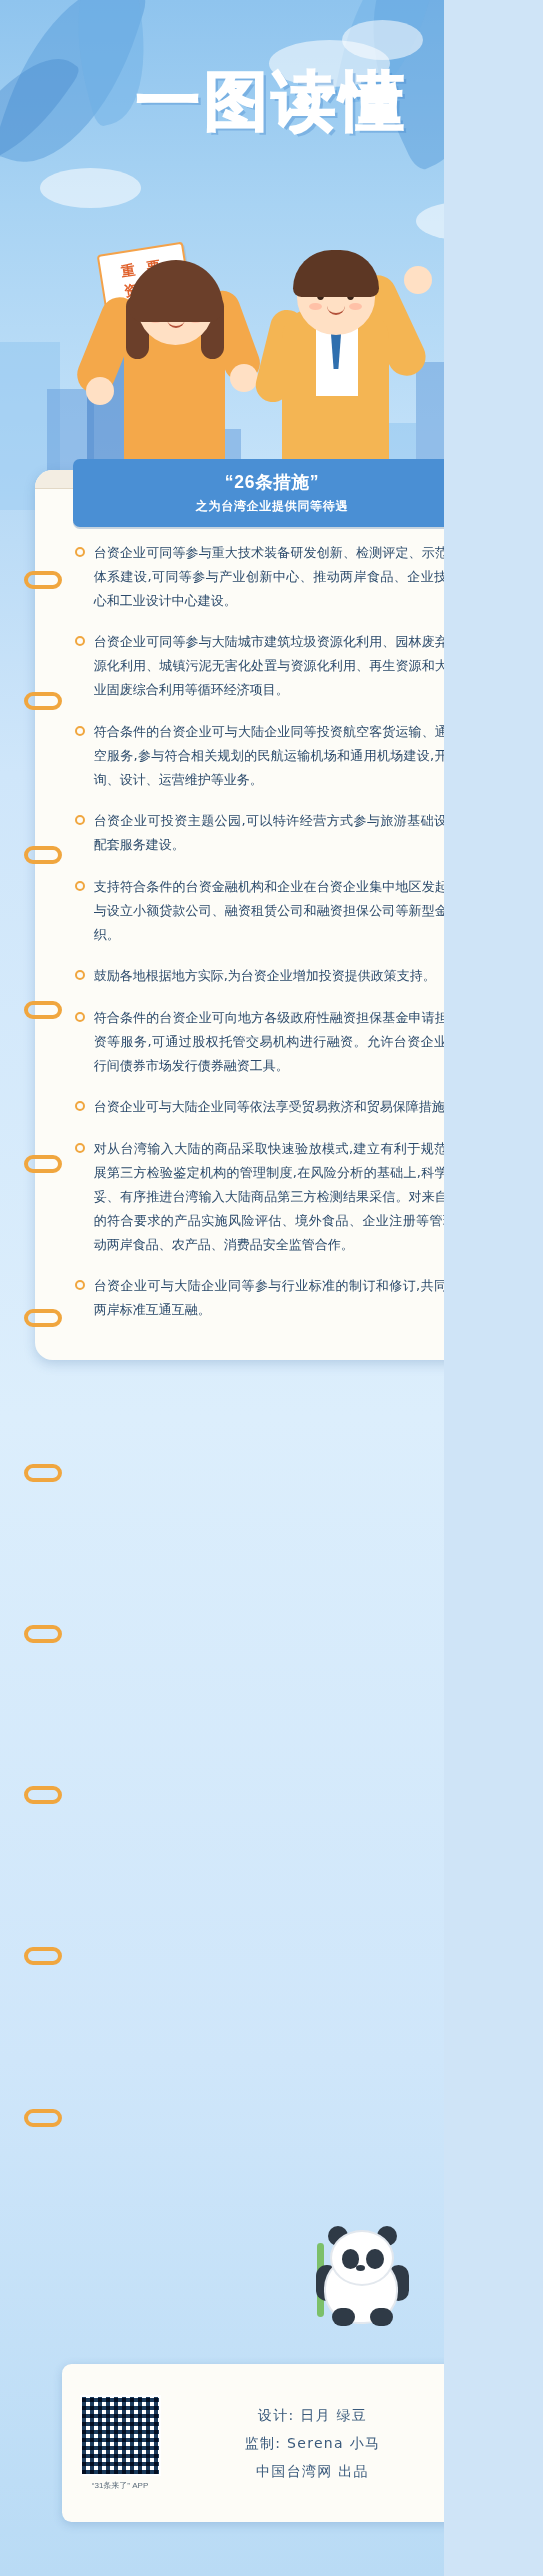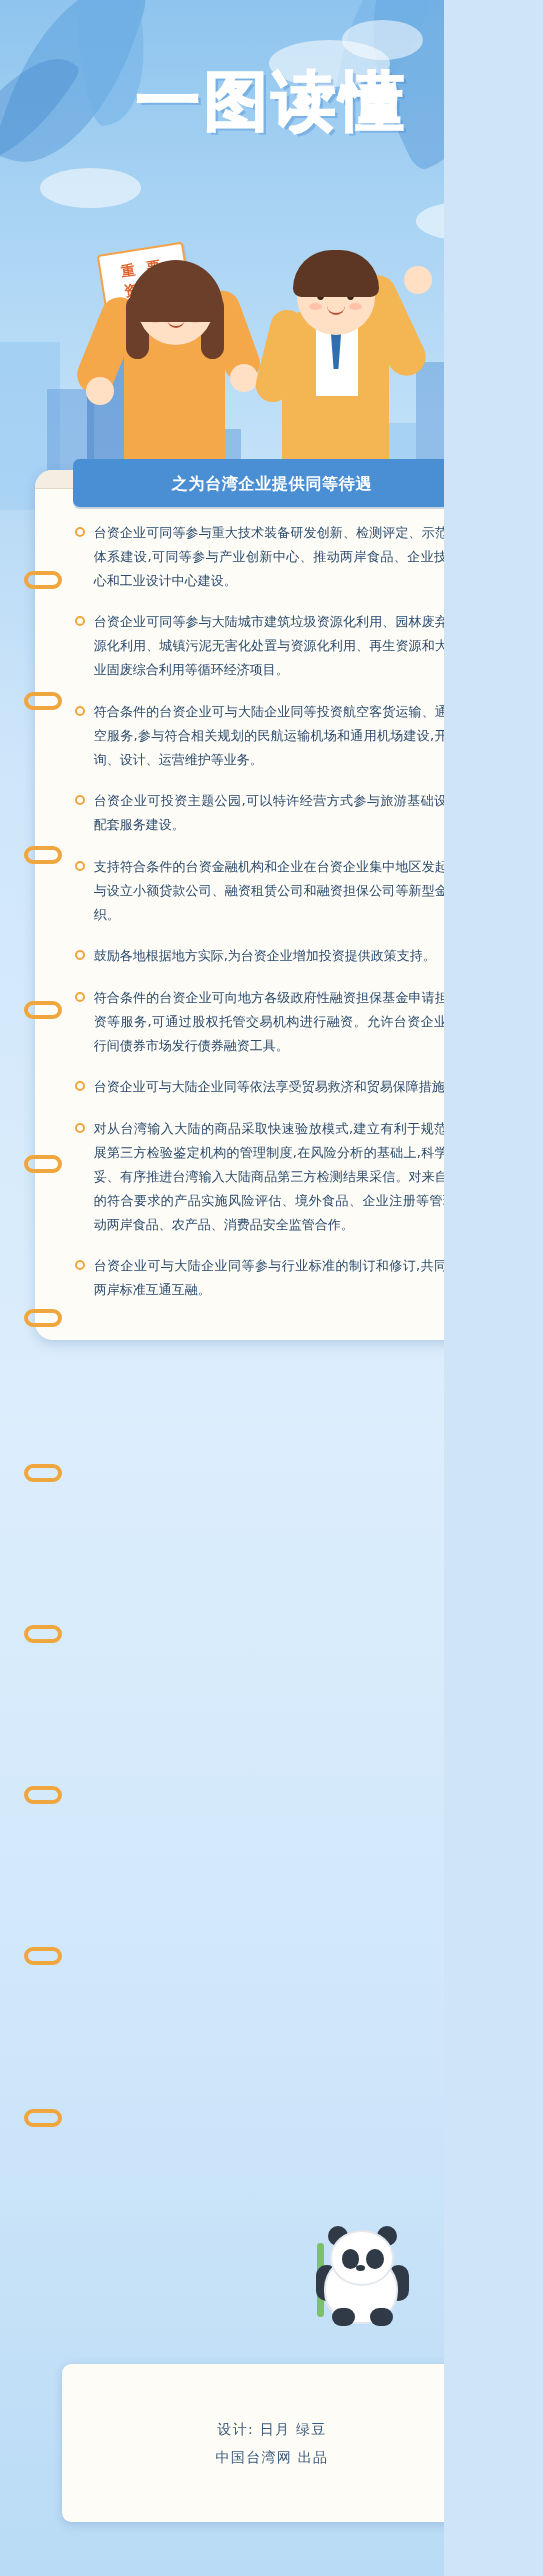--- a/index.html
+++ b/index.html
@@ -150,21 +150,21 @@
     background: #4a8fd4;
     color: #ffffff;
     border-radius: 6.7px;
     padding: 10.7px 6.7px 12px 6.7px;
     text-align: center;
     box-shadow: 0 2px 0 rgba(40,90,150,0.25);
     position: relative;
     top: -19px;
   }
   .subtitle-box .l1 { font-size: 17.5px; font-weight: bold; letter-spacing: 0.7px; }
-  .subtitle-box .l2 { font-size: 16px; font-weight: bold; margin-top: 4px; letter-spacing: 0.7px; }
+  .subtitle-box .l2 { font-size: 12px; font-weight: bold; margin-top: 4px; letter-spacing: 0.7px; }
 
   .items { padding: 0 35px 0 40px; margin-top: -5.4px; }
   .item {
     position: relative;
     display: flex;
     margin-bottom: 17.5px;
   }
   .bullet {
     flex: 0 0 auto;
     width: 10px; height: 10px;
@@ -316,20 +316,21 @@
       <div class="ring right" style="top:685px;"></div>
       <div class="ring right" style="top:839px;"></div>
       <div class="ring right" style="top:994px;"></div>
       <div class="ring right" style="top:1155px;"></div>
       <div class="ring right" style="top:1316px;"></div>
       <div class="ring right" style="top:1477px;"></div>
       <div class="ring right" style="top:1639px;"></div>
     </div>
 
     <div class="subtitle-box">
+      <div class="l1">“26条措施”</div>
       <div class="l2">之为台湾企业提供同等待遇</div>
     </div>
 
     <div class="items">
       <div class="item">
         <div class="bullet"></div>
         <div class="item-text">台资企业可同等参与重大技术装备研发创新、检测评定、示范应用体系建设,可同等参与产业创新中心、推动两岸食品、企业技术中心和工业设计中心建设。</div>
       </div>
       <div class="item">
         <div class="bullet"></div>
@@ -379,20 +380,25 @@
     <div class="p-leg" style="right:20px;"></div>
     <div class="p-ear" style="left:16px;"></div>
     <div class="p-ear" style="right:16px;"></div>
     <div class="p-head"></div>
     <div class="p-eye" style="left:29.5px;"></div>
     <div class="p-eye" style="right:29.5px;"></div>
     <div class="p-nose"></div>
   </div>
 
   <div class="footer-card">
+    <div class="qr-wrap">
+      <div class="qr"></div>
+      <div class="qr-cap">“31条来了” APP</div>
+    </div>
     <div class="credits">
       <div>设计: 日月  绿豆</div>
+      <div>监制: Serena  小马</div>
       <div>中国台湾网  出品</div>
     </div>
   </div>
 
 </div>
 
 
 </body></html>

